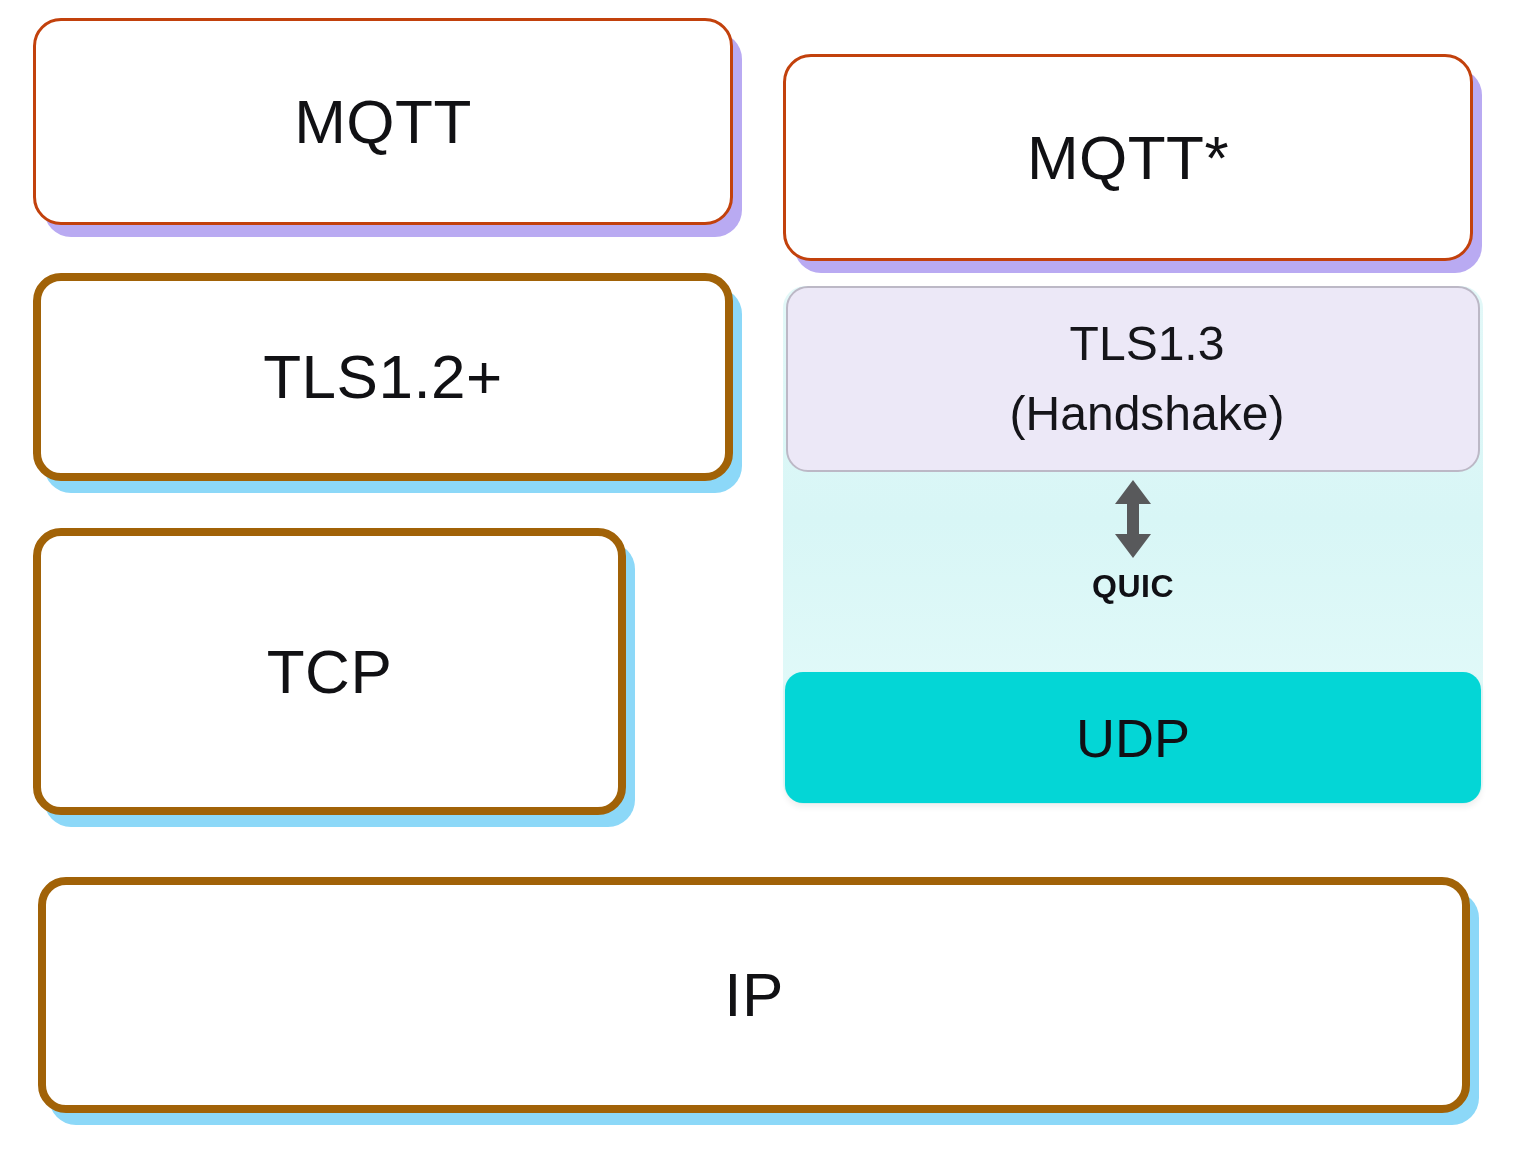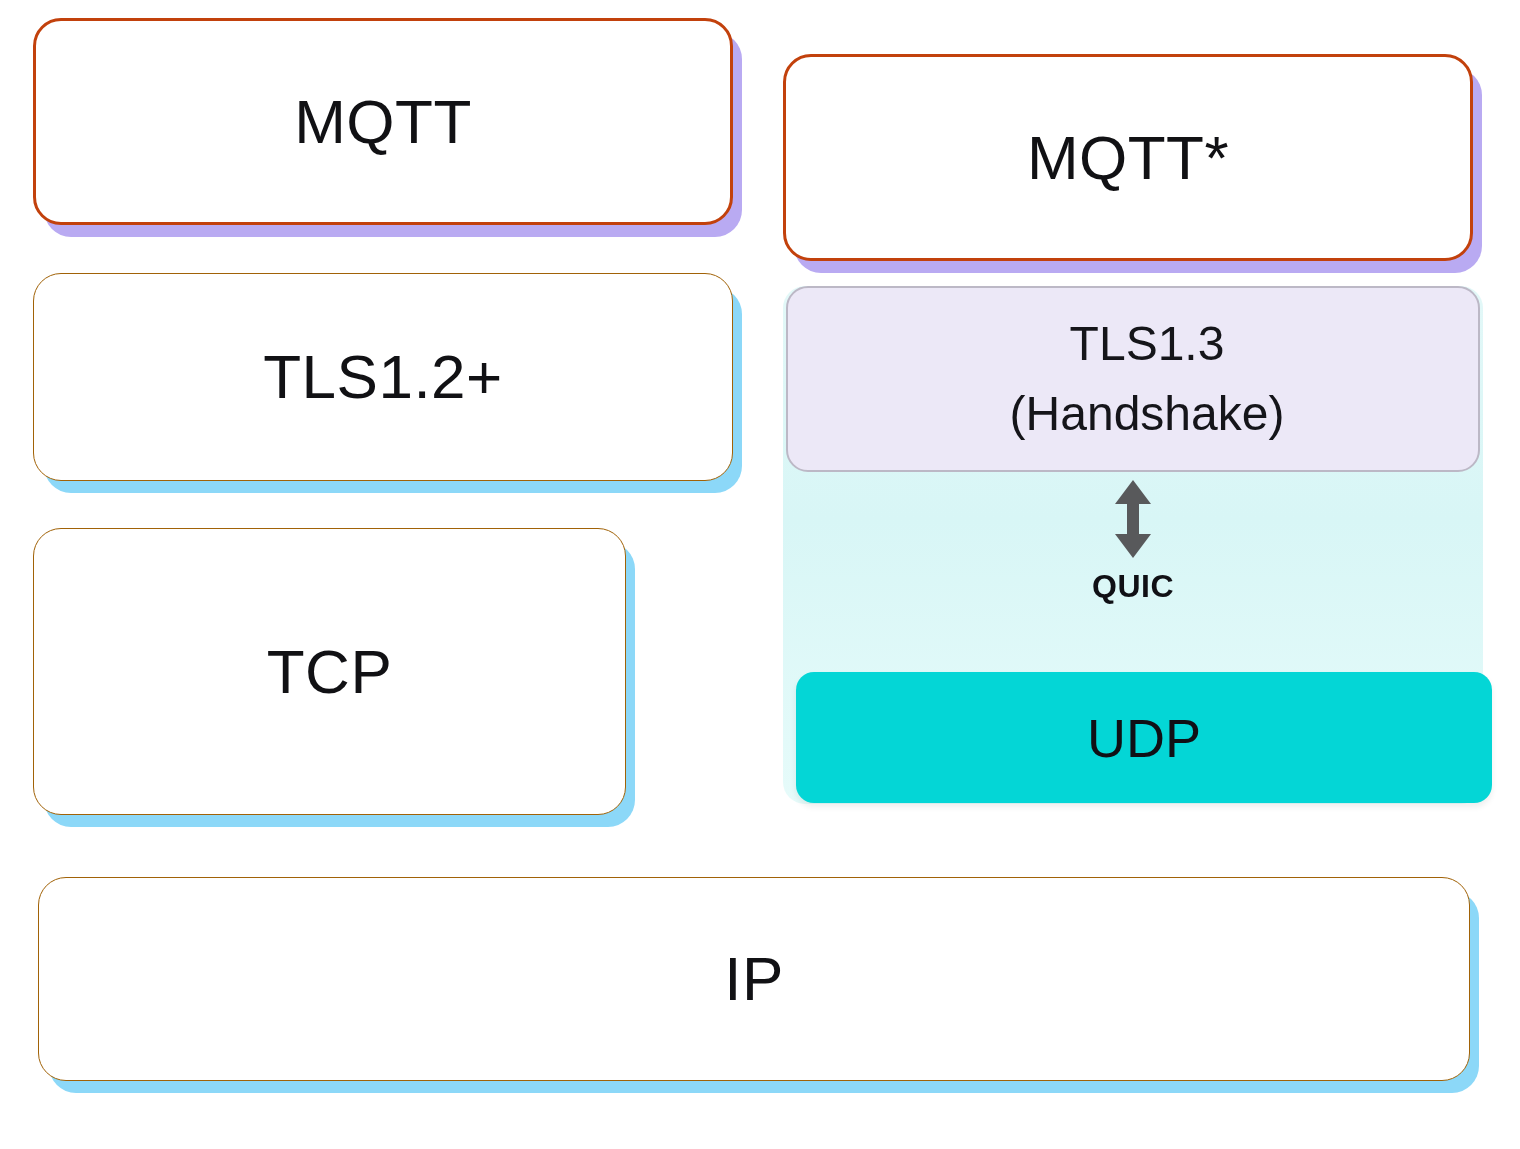--- a/index.html
+++ b/index.html
@@ -42,21 +42,21 @@
   .box-purple {
     border: 3px solid #c2410c;
     box-shadow: 10px 13px 0 -1px #b9aaf2;
   }
   .box-purple .label {
     font-size: 62px;
   }
 
   
   .box-blue {
-    border: 1px solid #a16207;
+    border: 8px solid #a16207;
     box-shadow: 10px 13px 0 -1px #8cd8f8;
   }
   .box-blue .label {
     font-size: 62px;
   }
 
   
   #quic-container {
     position: absolute;
     box-sizing: border-box;
@@ -140,22 +140,22 @@
     </div>
 
     <div id="quic-arrow" style="left:0px; top:192px; width:700px; height:82px;">
       <svg width="44" height="82" viewBox="0 0 44 82" aria-hidden="true">
         <polygon points="22,2 40,26 28,26 28,56 40,56 22,80 4,56 16,56 16,26 4,26" fill="#58595b"></polygon>
       </svg>
     </div>
 
     <div id="quic-word" style="left:0px; top:282px; width:700px;">QUIC</div>
 
-    <div id="udp-box" style="left:2px; top:386px; width:696px; height:131px;margin-left:11px;">
+    <div id="udp-box" style="left:2px; top:386px; width:696px; height:131px;">
       <span class="label">UDP</span>
     </div>
   </div>
 
-  <div class="box box-blue" id="ip-box" style="left:38px; top:877px; width:1432px; height:204px;">
+  <div class="box box-blue" id="ip-box" style="left:38px; top:877px; width:1432px; height:236px;">
     <span class="label">IP</span>
   </div>
 
 </div>
 
 </body></html>

